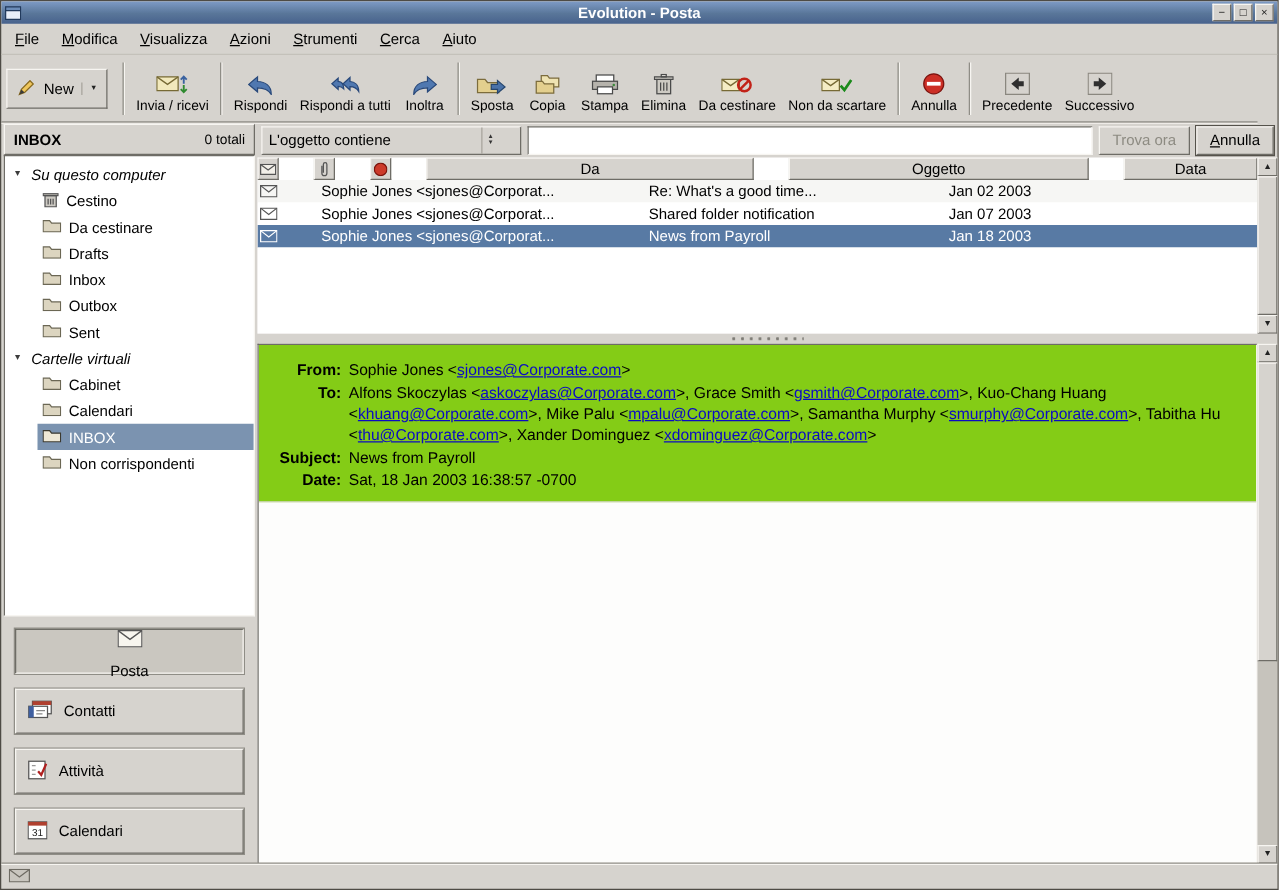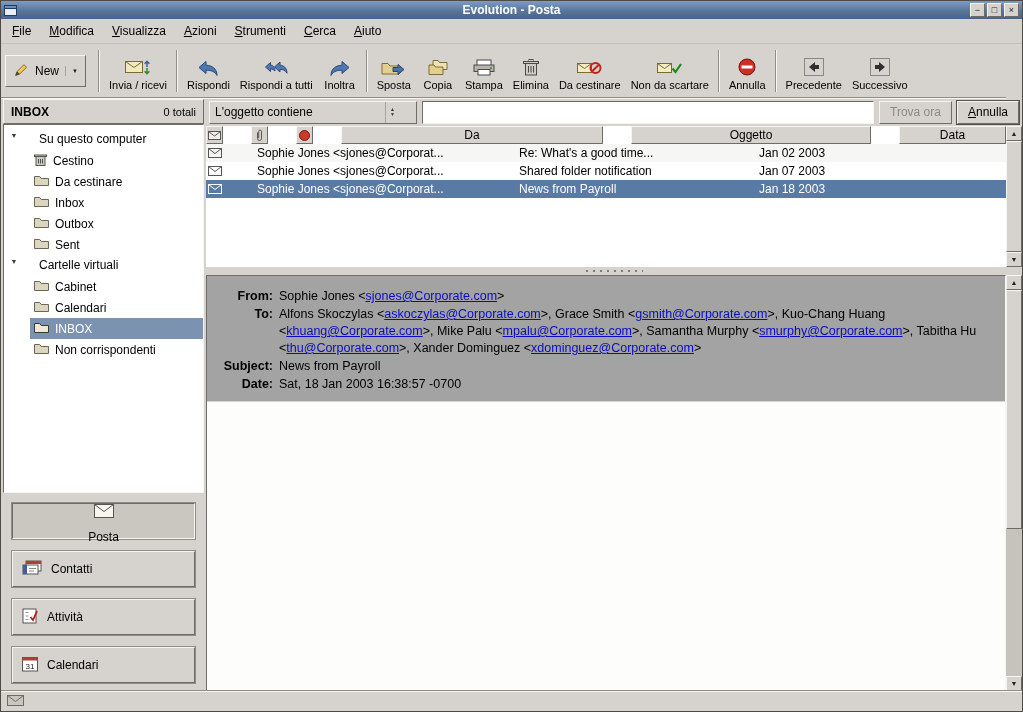--- a/index.html
+++ b/index.html
@@ -32,21 +32,21 @@
   .tbtn { display:flex; flex-direction:column; align-items:center; justify-content:flex-end; gap:3px;
     padding:3px 5px; min-width:44px; height:47px; font-size:11px; background:transparent; border:none; white-space:nowrap; }
   .ticon { height:20px; display:flex; align-items:flex-end; }
 
   
   .sidebar { position:absolute; left:2px; top:98px; width:201px; bottom:20px; display:flex; flex-direction:column;border-radius:14px; }
   .side-header { height:25px; flex:none; display:flex; align-items:center; padding:0 7px; background:#d6d3ce;
     border:1px solid; border-color:#f7f5f1 #6e6c66 #6e6c66 #f7f5f1; font-weight:bold; font-size:12px; }
   .side-header .count { margin-left:auto; font-weight:normal; font-size:11px; }
   .tree { flex:1; background:#fff; border:1px solid; border-color:#6e6c66 #f7f5f1 #f7f5f1 #6e6c66; overflow:hidden; padding:4px 0; }
-  .tgroup { display:flex; gap:20px; padding:3px 5px; height:21px; }
+  .tgroup { display:flex; align-items:center; gap:6px; padding:3px 5px; height:21px;font-style:italic; }
   .expander { font-size:7px; color:#3c3c3c; width:10px; text-align:center; }
   .titem { display:flex; align-items:center; gap:6px; margin-left:26px; padding:0 4px; height:21px; }
   .titem.selected { background:#7b93b0; color:#fff; }
   .shortcuts { flex:none; padding:10px 9px 8px 9px; display:flex; flex-direction:column; gap:12px; }
   .scbtn { display:flex; align-items:center; gap:9px; height:36px; padding:0 9px; background:#d6d3ce; font-size:12px;
     border:1px solid; border-color:#f7f5f1 #6e6c66 #6e6c66 #f7f5f1; box-shadow:0 0 0 1px #8f8d86; }
   .scbtn.active { background:#cac7c0; border-color:#6e6c66 #f7f5f1 #f7f5f1 #6e6c66;flex-direction:column; }
 
   
   .search-row { position:absolute; left:205px; top:97px; right:0; height:28px; display:flex; align-items:center; gap:5px; padding:2px 3px; }
@@ -93,21 +93,21 @@
   
   .splitter { position:absolute; left:205px; top:266px; right:0; height:8px; background:#d6d3ce;
     display:flex; align-items:center; justify-content:center; }
   .split-dots { width:58px; height:4px;
     background-image:radial-gradient(circle at 2px 2px,#7e7c76 1px,transparent 1.5px); background-size:7px 4px; }
 
   
   .preview-area { position:absolute; left:205px; top:274px; right:0; bottom:20px; display:flex; }
   .preview-main { flex:1; display:flex; flex-direction:column; overflow:hidden; background:#fff;
     border:1px solid; border-color:#6e6c66 #f7f5f1 #f7f5f1 #6e6c66; }
-  .pheaders { background:#a3a3a3; padding:12px 8px 8px 6px; display:grid; grid-template-columns:60px 1fr;
+  .pheaders { background:#84cc16; padding:12px 8px 8px 6px; display:grid; grid-template-columns:60px 1fr;
     column-gap:6px; row-gap:1px; font-size:12.5px; line-height:17px; border-bottom:1px solid #d8d6d0; }
   .plabel { font-weight:bold; text-align:right; white-space:nowrap; }
   .pval { min-width:0; }
   a.lnk { color:#0b0bc4; text-decoration:underline; }
   .pbody { flex:1; background:#fdfdfc; }
 
   
   .statusbar { position:absolute; left:0; right:0; bottom:0; height:20px; display:flex; align-items:center; padding:0 6px;
     border-top:1px solid #f7f5f1; box-shadow:0 -1px 0 #8f8d86; }
 </style>
@@ -297,20 +297,26 @@
               <rect x="0.5" y="2" width="12" height="1.5" fill="#cdcac3" stroke="#555"></rect>
               <path d="M4.5 6v4.5M6.5 6v4.5M8.5 6v4.5" stroke="#555" fill="none"></path>
             </svg></span>
         <span>Cestino</span>
       </div>
       <div class="titem">
         <span><svg width="15" height="12">
               <path d="M0.5 2.5h5.2l1.6 2H14.5v7H0.5z" fill="#dcd5c0" stroke="#6b6754"></path>
             </svg></span>
         <span>Da cestinare</span>
+      </div>
+      <div class="titem">
+        <span><svg width="15" height="12">
+              <path d="M0.5 2.5h5.2l1.6 2H14.5v7H0.5z" fill="#dcd5c0" stroke="#6b6754"></path>
+            </svg></span>
+        <span>Drafts</span>
       </div>
       <div class="titem">
         <span><svg width="15" height="12">
               <path d="M0.5 2.5h5.2l1.6 2H14.5v7H0.5z" fill="#dcd5c0" stroke="#6b6754"></path>
             </svg></span>
         <span>Inbox</span>
       </div>
       <div class="titem">
         <span><svg width="15" height="12">
               <path d="M0.5 2.5h5.2l1.6 2H14.5v7H0.5z" fill="#dcd5c0" stroke="#6b6754"></path>

